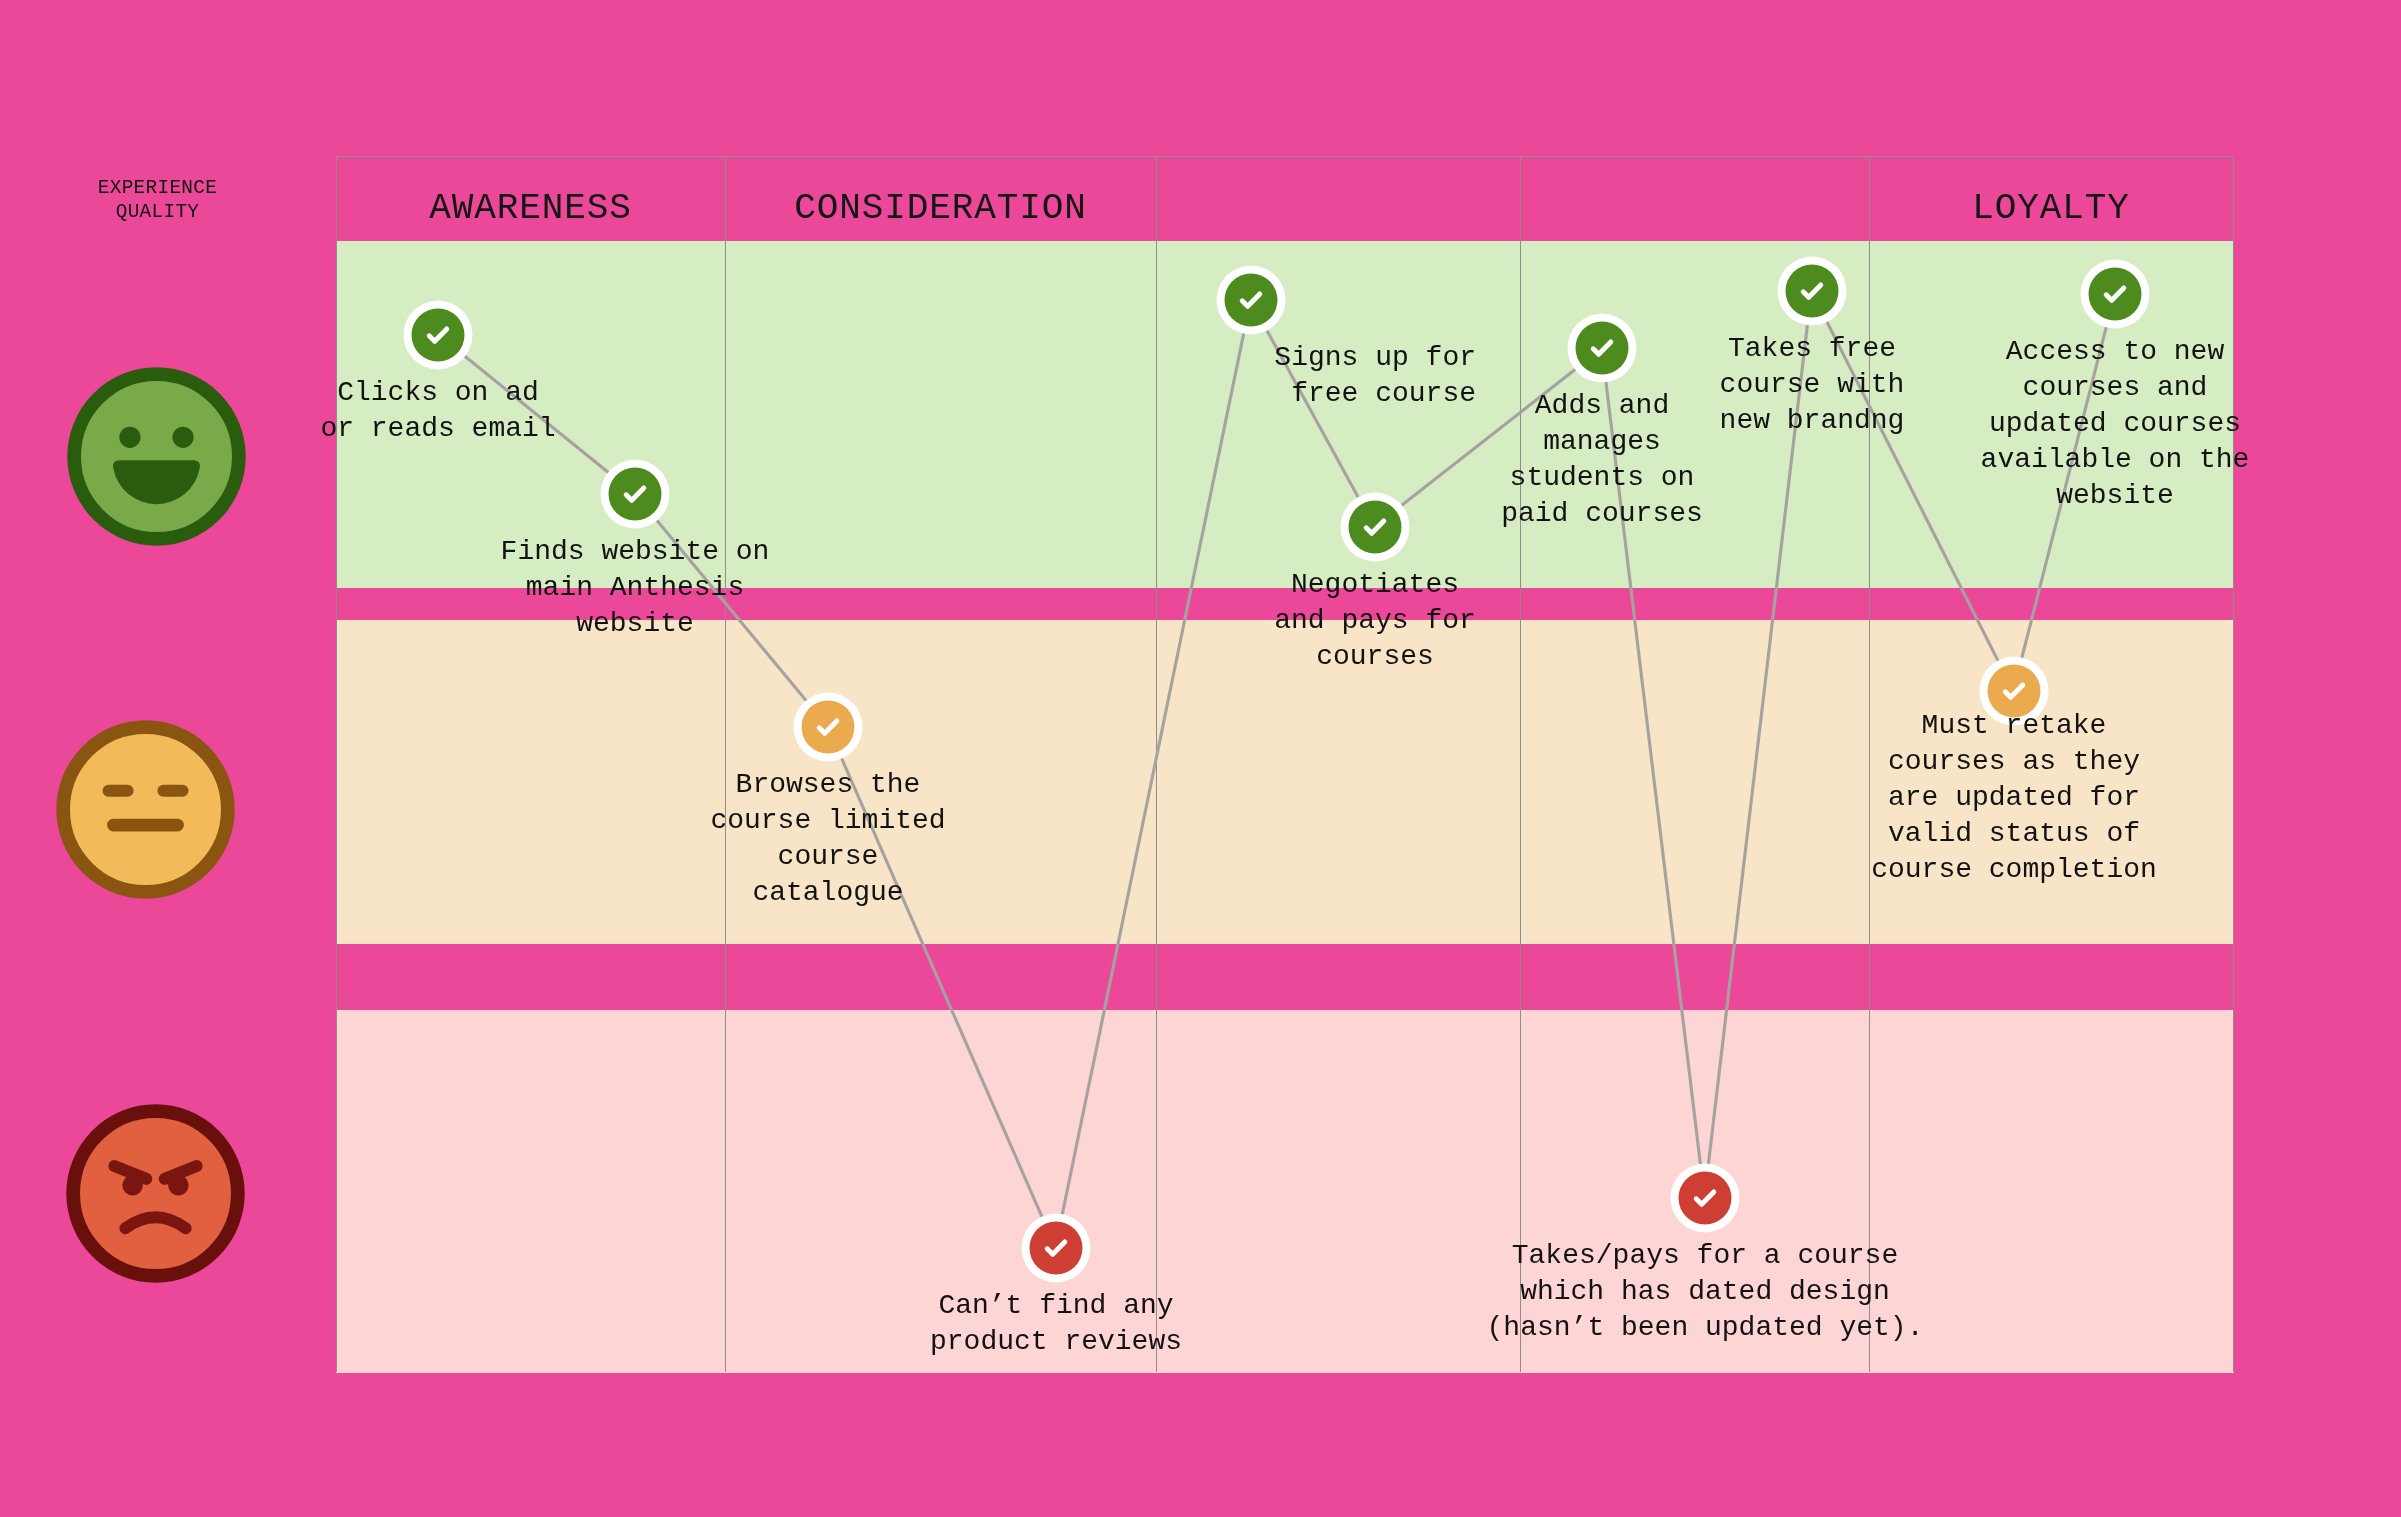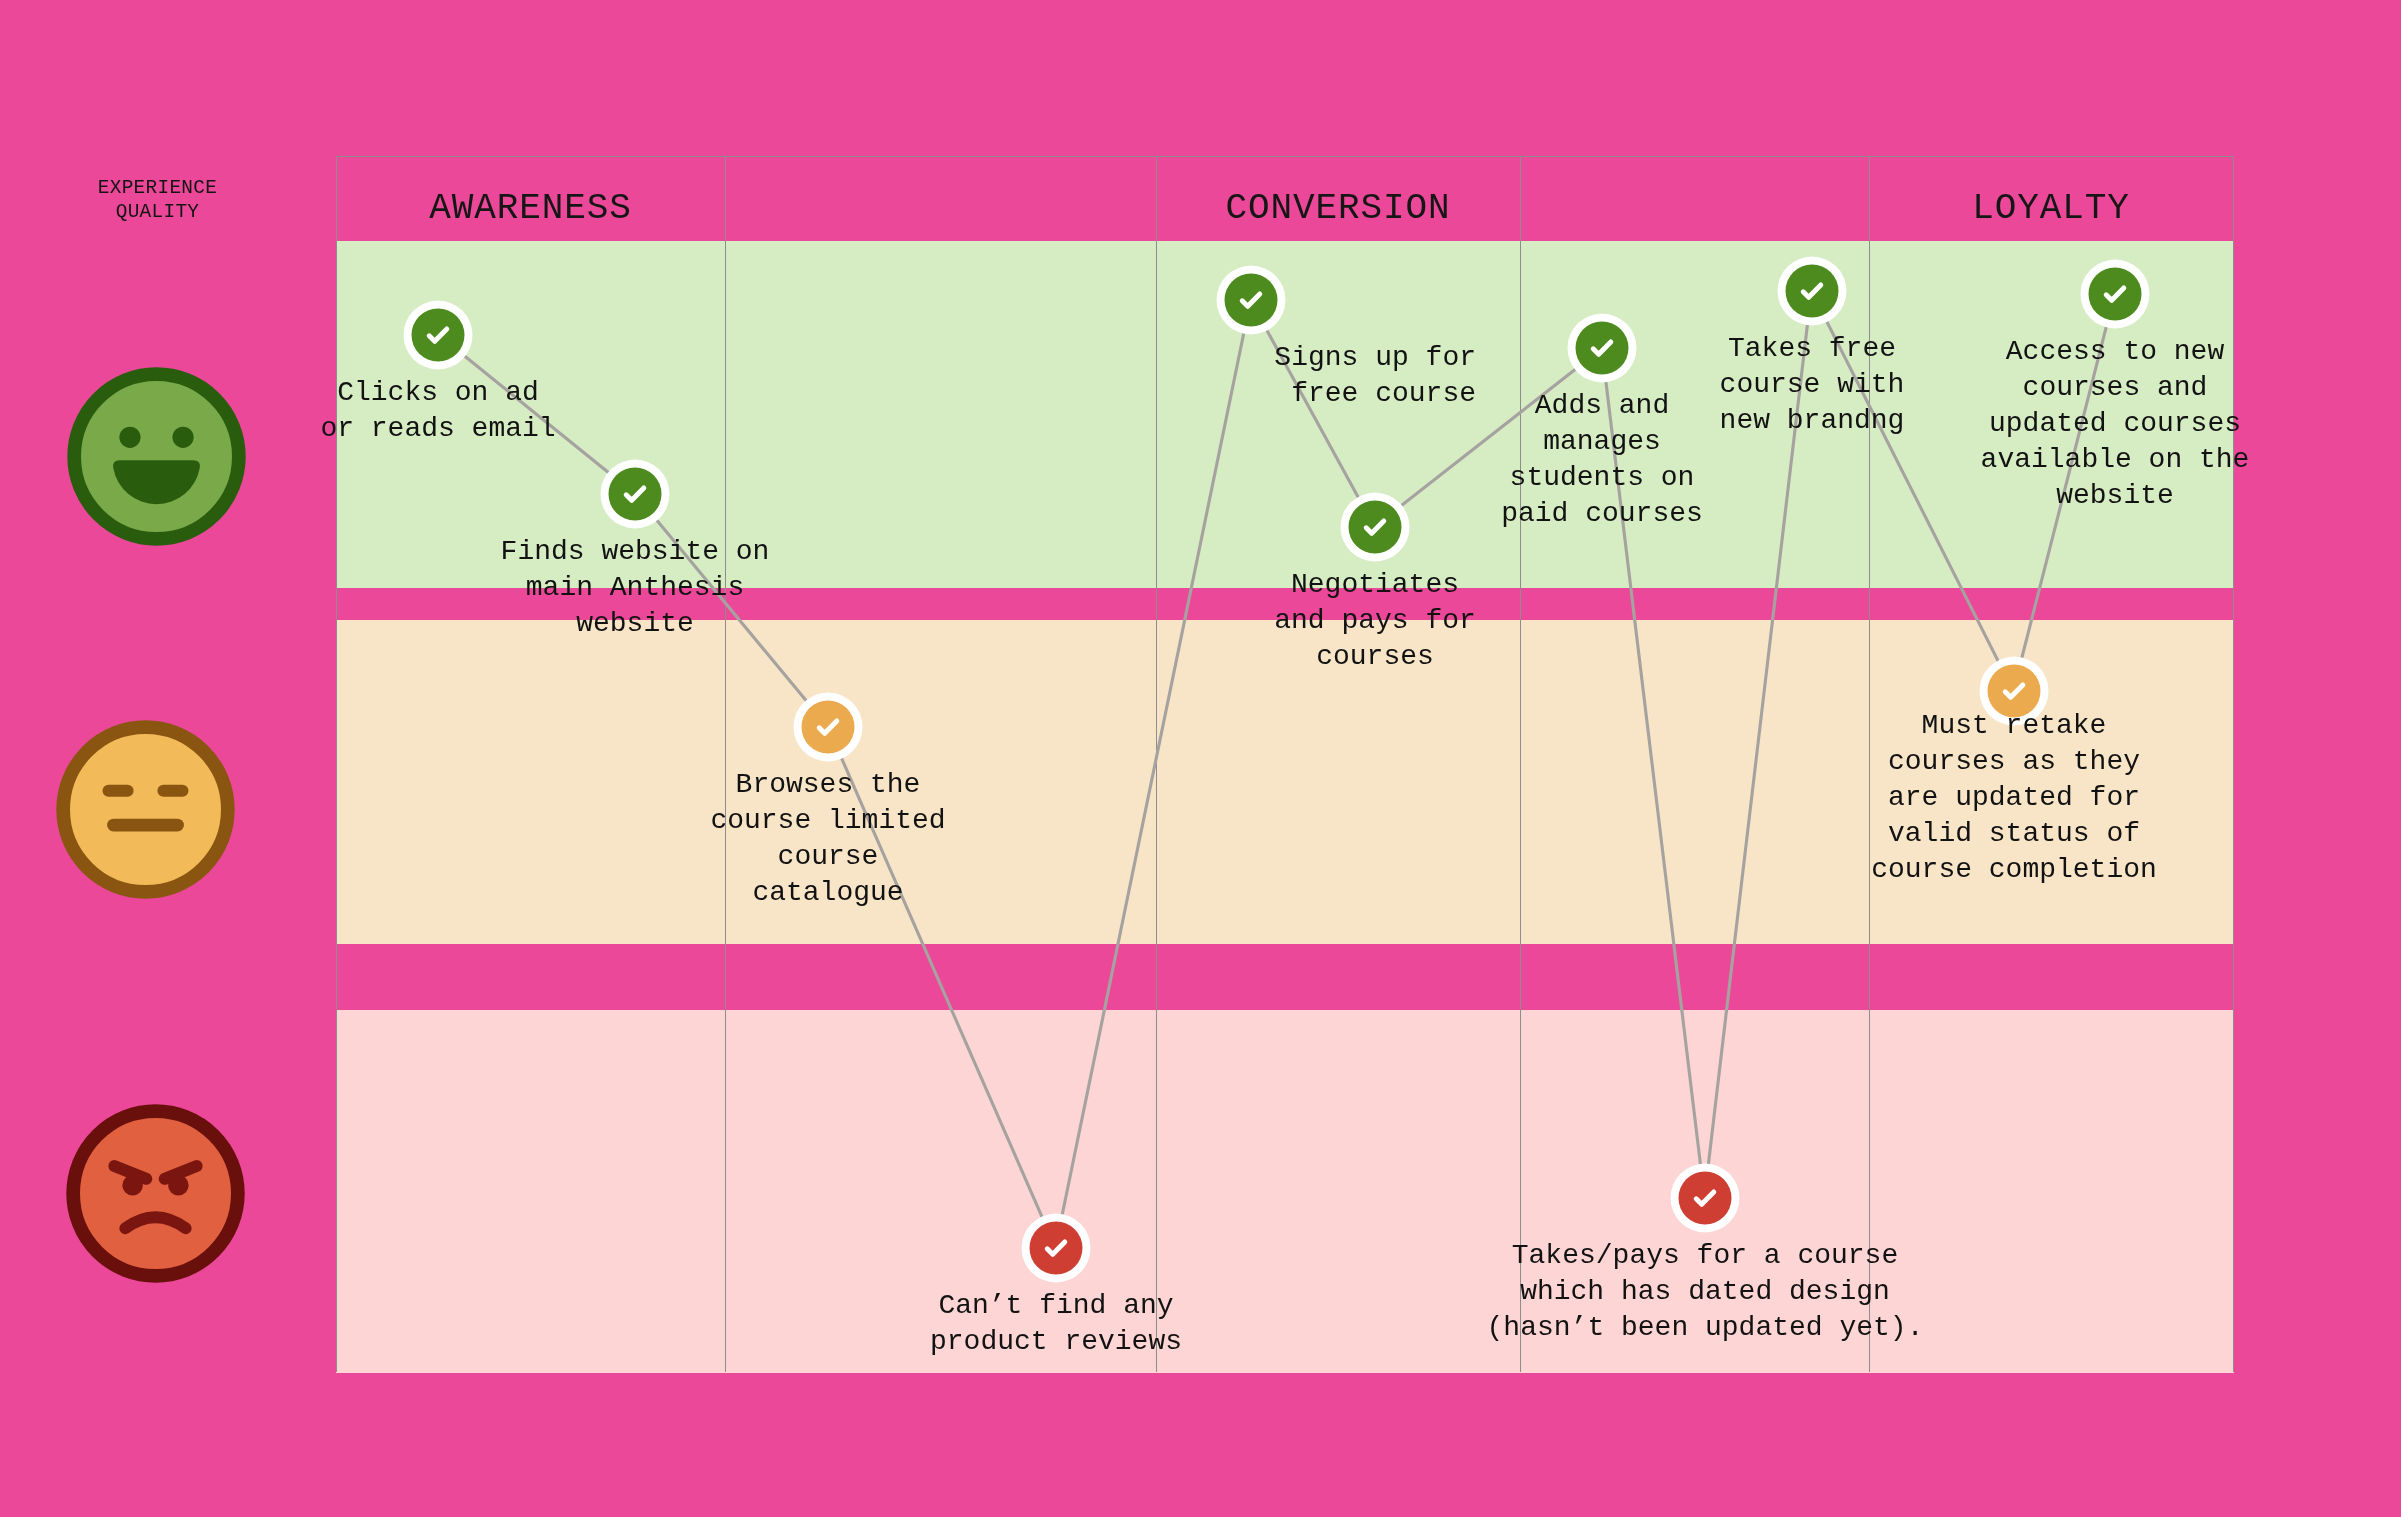--- a/index.html
+++ b/index.html
@@ -73,21 +73,21 @@
   <div class="divider grid-line" style="left: 1156px; background: rgb(141, 141, 141);"></div>
   <div class="divider grid-line" style="left: 1520px; background: rgb(141, 141, 141);"></div>
   <div class="divider grid-line" style="left: 1869px; background: rgb(141, 141, 141);"></div>
   <div class="divider grid-line" style="left: 2233px; background: rgb(141, 141, 141);"></div>
 
   <div class="band" id="band-positive" style="background: rgb(214, 236, 195);"></div>
   <div class="band" id="band-neutral" style="background: rgb(248, 229, 199);"></div>
   <div class="band" id="band-negative" style="background: rgb(252, 213, 212);"></div>
 
   <div class="stage-header" style="left:336px;width:389px">AWARENESS</div>
-  <div class="stage-header" style="left:1156px;width:364px">CONVERSION</div>
+  <div class="stage-header" style="left:725px;width:431px">CONSIDERATION</div>
   <div class="stage-header" style="left:1869px;width:364px">LOYALTY</div>
 
   <svg id="connectors" width="2401" height="1518" viewBox="0 0 3840 2427">
       <path d="M701 535 L1016 790 L1324 1162 L1688 1995 L2000 480 L2198 842 L2562 557 L2726 1915 L2897 465 L3220 1105 L3382 470 " fill="none" stroke="#a6a2a0" stroke-width="5"></path>
     </svg>
 
   <div id="touchpoints">
       <div class="tp-marker" style="left: 438px; top: 335px;">
         <div class="tp-inner" style="background:#4e8b1e">
           <svg width="33" height="33" viewBox="0 0 24 24">

